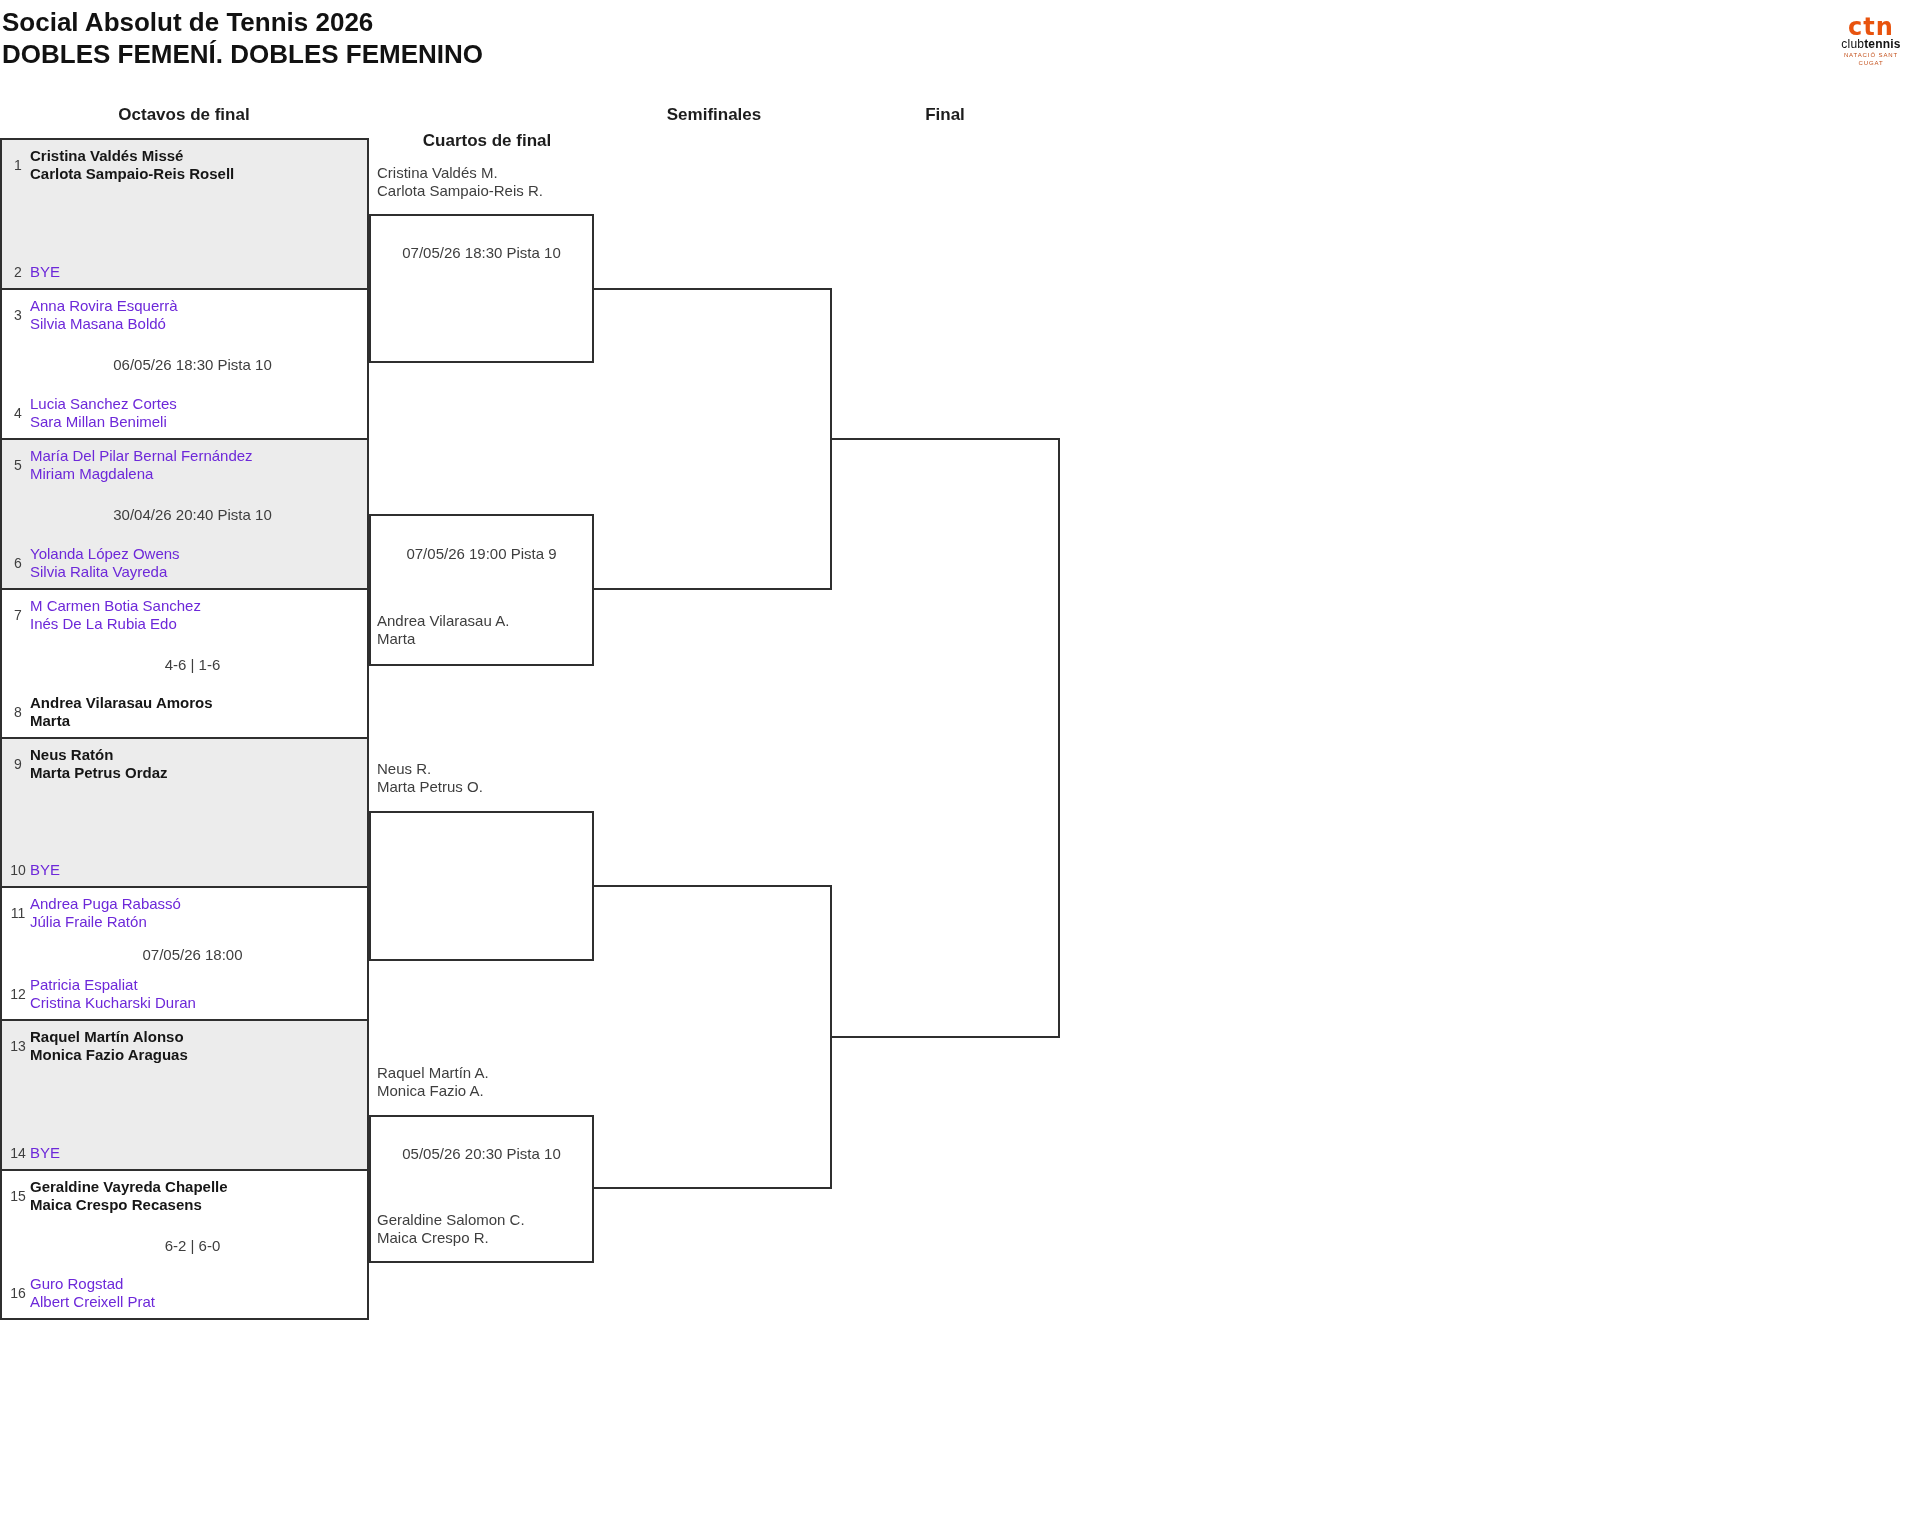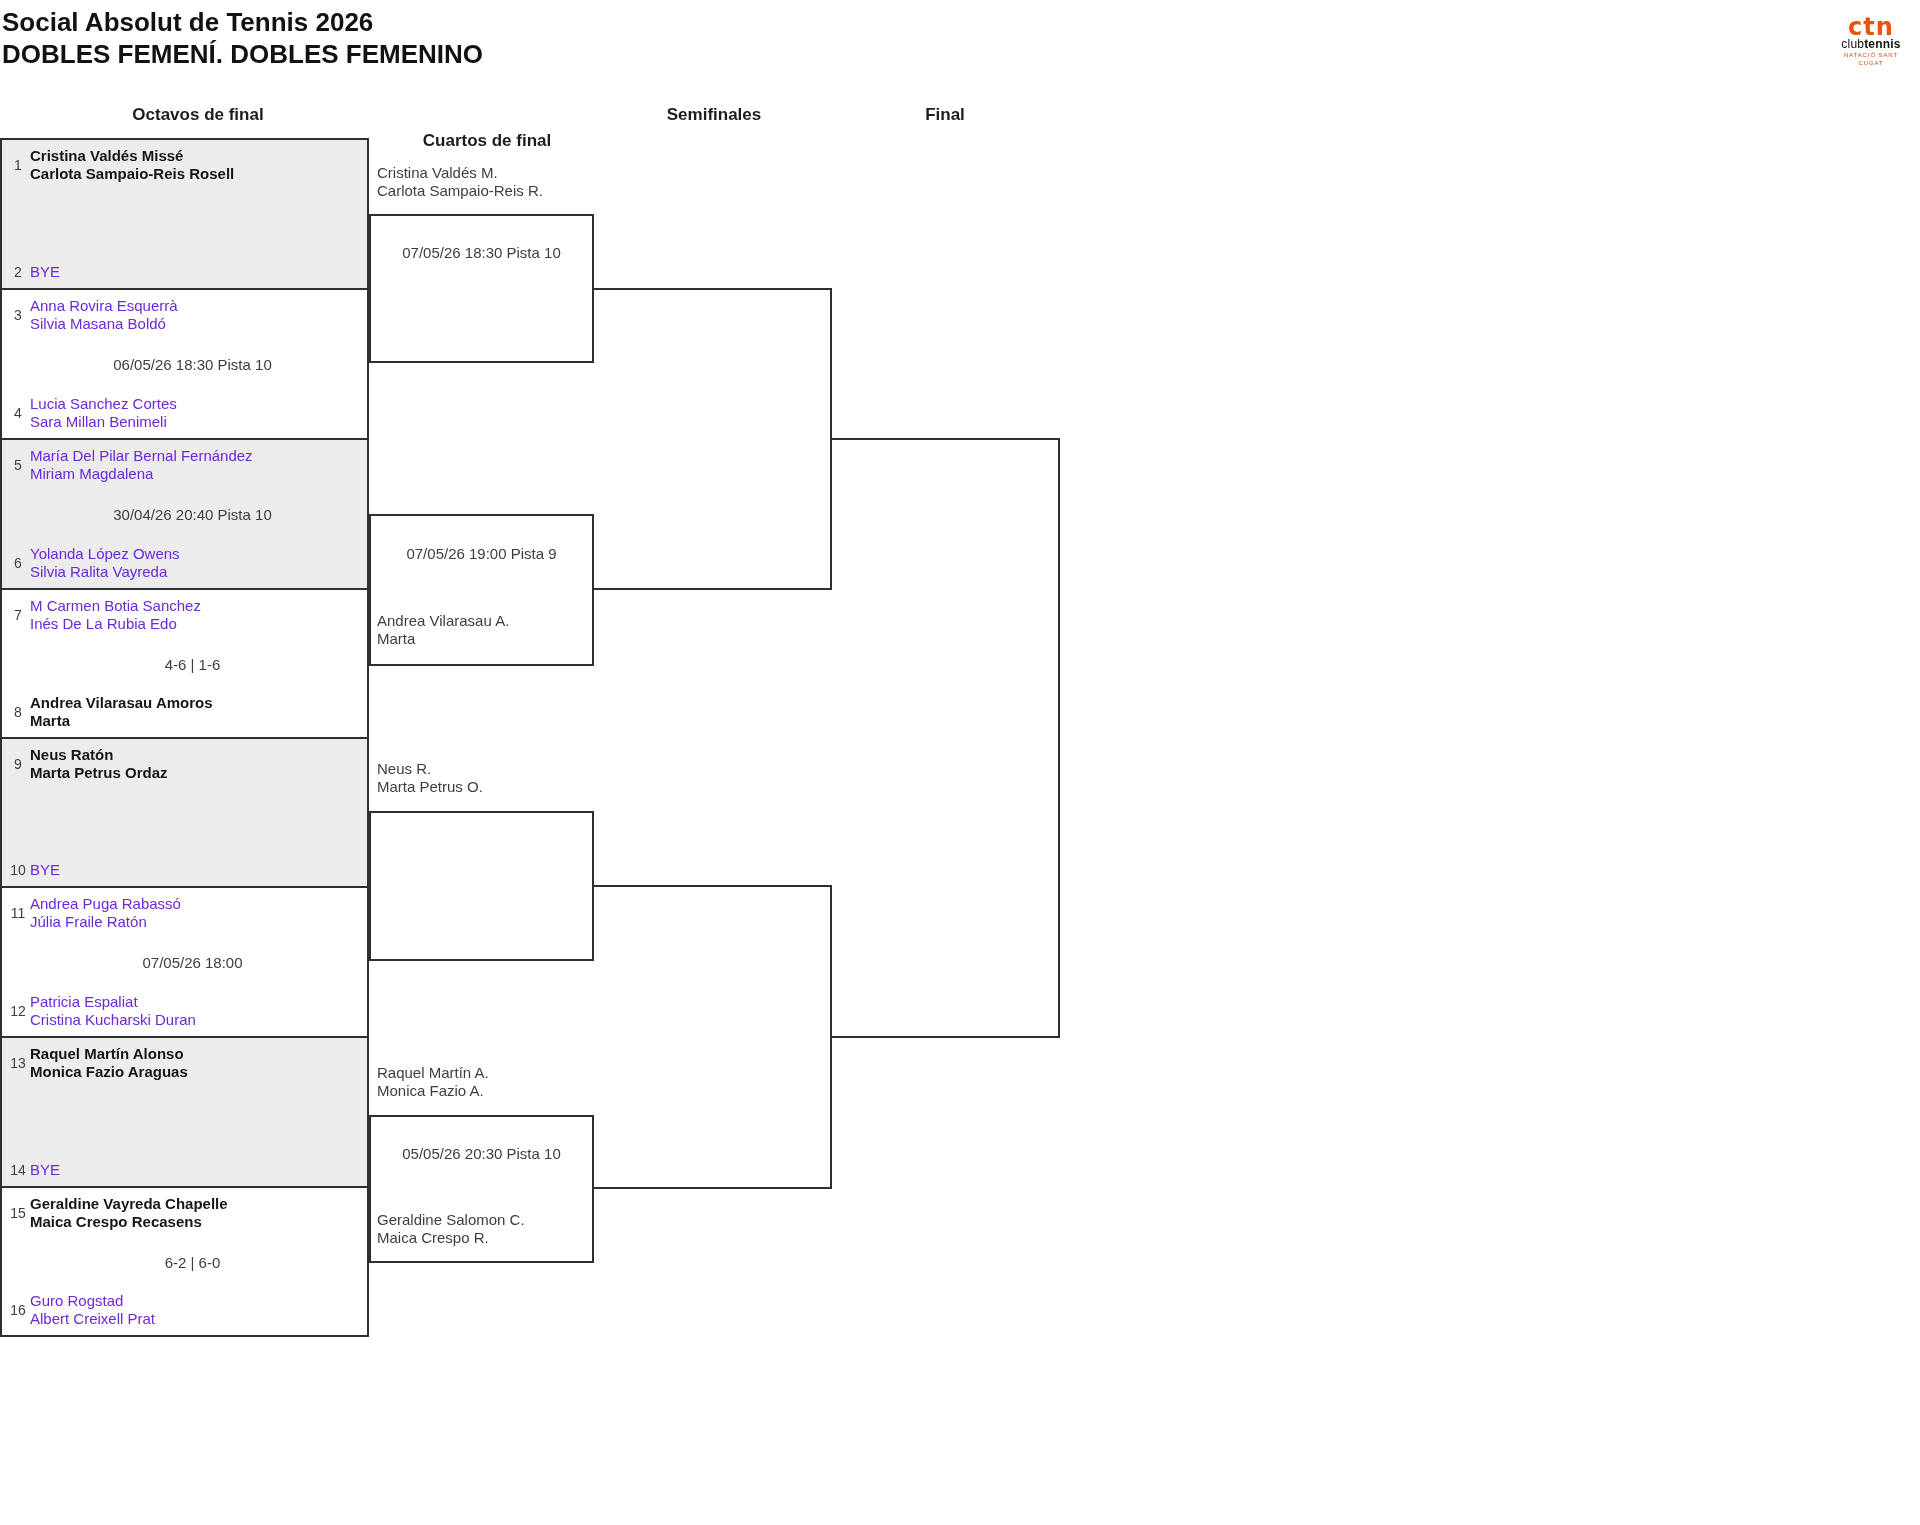--- a/index.html
+++ b/index.html
@@ -61,21 +61,21 @@
     <div class="title-line">Social Absolut de Tennis 2026</div>
     <div class="title-line">DOBLES FEMENÍ. DOBLES FEMENINO</div>
   </div>
 
   <div class="logo">
     <div class="logo-mark">ctn</div>
     <div class="logo-name"><span>club</span><b>tennis</b></div>
     <div class="logo-sub">NATACIÓ SANT CUGAT</div>
   </div>
 
-  <div class="rh" style="left:68px;">Octavos de final</div>
+  <div class="rh" style="left:54px;">Octavos de final</div>
   <div class="rh" style="left:357px;margin-top:26px;">Cuartos de final</div>
   <div class="rh" style="left:584px;">Semifinales</div>
   <div class="rh" style="left:815px;">Final</div>
 
   <div class="ocol">
 
     <div class="obox g" style="height:150px;">
       <div class="team t1">
         <span class="seed">1</span>
         <span class="tnames bold">
@@ -154,21 +154,21 @@
           </span>
       </div>
       <div class="team t2">
         <span class="seed">10</span>
         <span class="tnames">
             <span>BYE</span>
           </span>
       </div>
     </div>
 
-    <div class="obox" style="height:150px;">
+    <div class="obox" style="height:133px;">
       <div class="team t1">
         <span class="seed">11</span>
         <span class="tnames">
             <span>Andrea Puga Rabassó</span>
             <span>Júlia Fraile Ratón</span>
           </span>
       </div>
       <div class="mcenter">07/05/26 18:00</div>
       <div class="team t2">
         <span class="seed">12</span>

